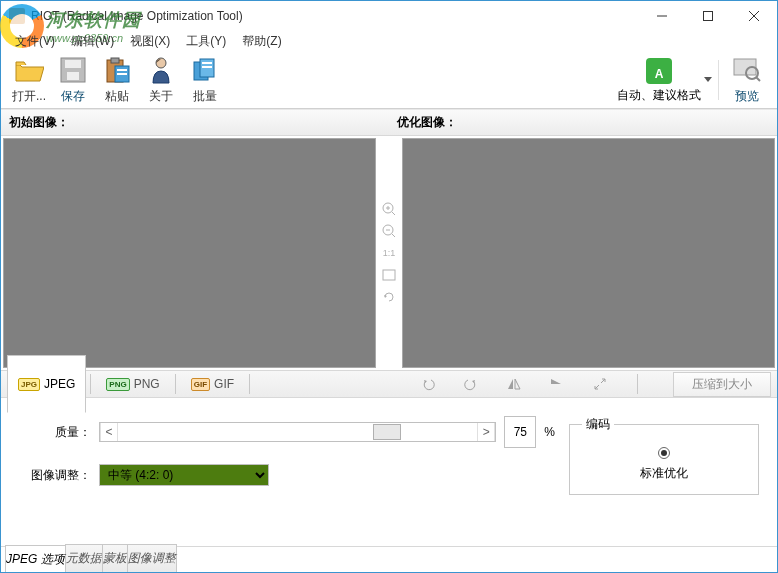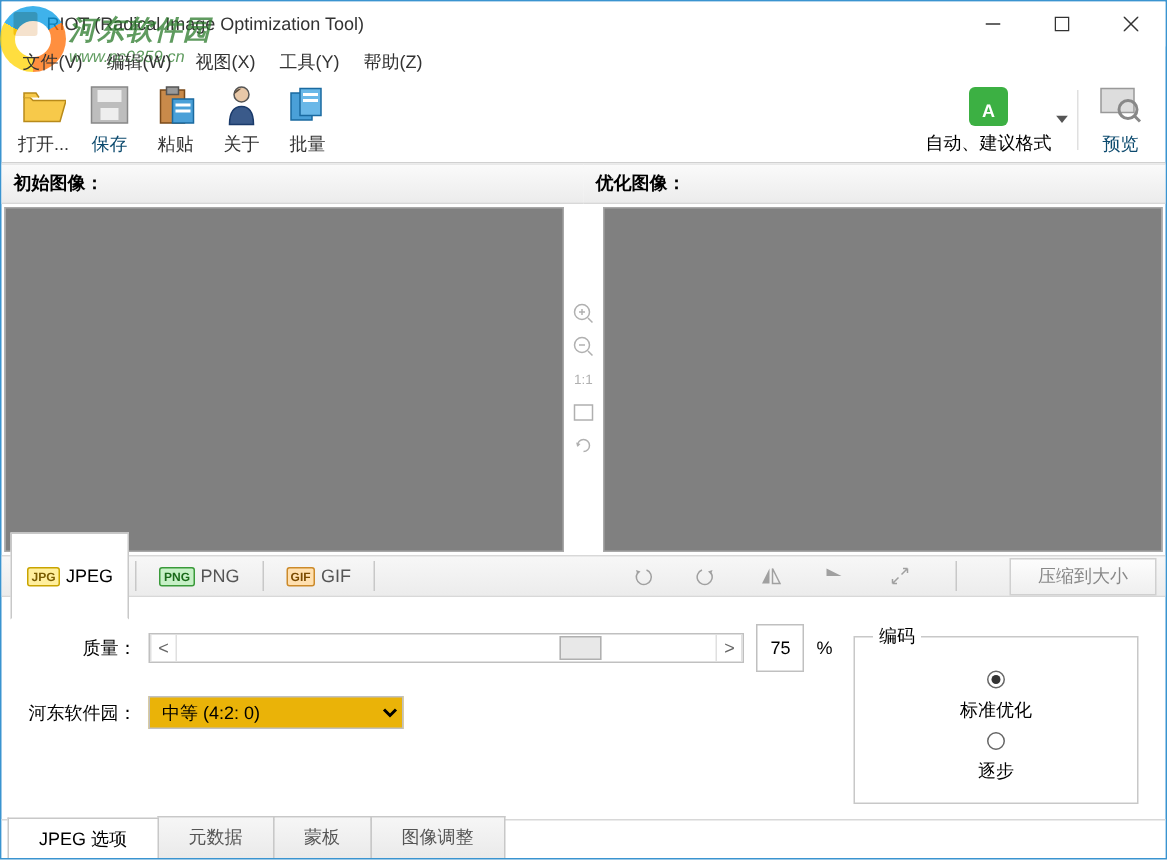--- a/index.html
+++ b/index.html
@@ -58,31 +58,31 @@
 
 .opts { flex:1; display:flex; padding: 18px 18px 8px 18px; gap: 14px; }
 .opts-left { flex:1; display:flex; flex-direction:column; gap:16px; }
 .row { display:flex; align-items:center; gap:8px; }
 .row .lbl { width: 72px; text-align:right; }
 .slider-wrap { flex:1; display:flex; align-items:center; border:1px solid #c0c0c0; background:#fff; height:20px; position:relative; }
 .slider-wrap .arrow { width:18px; height:100%; display:flex; align-items:center; justify-content:center; color:#666; border-left:1px solid #e0e0e0; border-right:1px solid #e0e0e0;}
 .slider-wrap .track { flex:1; position:relative; height:100%; }
 .slider-wrap .thumb { position:absolute; left:75%; transform:translateX(-50%); top:1px; width:28px; height:16px; background:#e8e8e8; border:1px solid #b0b0b0; }
 .qty-box { width:32px; height:32px; border:1px solid #c0c0c0; text-align:center; display:flex; align-items:center; justify-content:center;}
-select { height:22px; border:1px solid #c0c0c0; background:#eab308; padding:0 4px; width:170px;}
+select { height:22px; border:1px solid #c0c0c0; background:#4d7c0f; padding:0 4px; width:170px;}
 .opts-right { width: 190px; }
 fieldset { border:1px solid #c8c8c8; padding: 8px 12px 12px 12px; }
 legend { padding: 0 4px; }
 .radio-row { display:flex; align-items:center; gap:6px; margin-top:6px;flex-direction:column; }
 .radio { width:12px; height:12px; border:1px solid #666; border-radius:50%; display:inline-flex; align-items:center; justify-content:center;}
 .radio.checked::after { content:""; width:6px; height:6px; background:#333; border-radius:50%;}
 
 
 .bottom-tabs { height:26px; display:flex; align-items:flex-end; border-top:1px solid #d8d8d8; padding-left:4px; background:#fff;}
-.bottom-tabs .btab { padding:5px 20px; border:1px solid #c8c8c8; border-bottom:none; margin-right:-1px; background:linear-gradient(#f6f6f6,#eaeaea); color:#555;}
+.bottom-tabs .btab { padding:5px 0; border:1px solid #c8c8c8; border-bottom:none; margin-right:-1px; background:linear-gradient(#f6f6f6,#eaeaea); color:#555;font-style:italic;}
 .bottom-tabs .btab.active { background:#fff; color:#000; position:relative; top:1px;}
 </style>
 </head>
 <body>
 
 <div class="watermark">
   <div class="wm-logo"></div>
   <div class="wm-text">
     <div class="cn">河东软件园</div>
     <div class="url">www.pc0359.cn</div>
@@ -296,37 +296,33 @@
         <div class="arrow">&lt;</div>
         <div class="track">
             <div class="thumb"></div>
           </div>
         <div class="arrow">&gt;</div>
       </div>
       <div class="qty-box">75</div>
       <span>%</span>
     </div>
     <div class="row">
-      <span class="lbl">河东软件园：</span>
+      <span class="lbl">图像调整：</span>
       <select>
         <option>中等 (4:2: 0)</option>
       </select>
     </div>
   </div>
   <div class="opts-right">
     <fieldset>
       <legend>编码</legend>
       <div class="radio-row">
         <span class="radio checked"></span>
         <span>标准优化</span>
       </div>
-      <div class="radio-row">
-        <span class="radio"></span>
-        <span>逐步</span>
-      </div>
     </fieldset>
   </div>
 </div>
 
 <div class="bottom-tabs">
   <div class="btab active">JPEG 选项</div>
   <div class="btab">元数据</div>
   <div class="btab">蒙板</div>
   <div class="btab">图像调整</div>
 </div>

